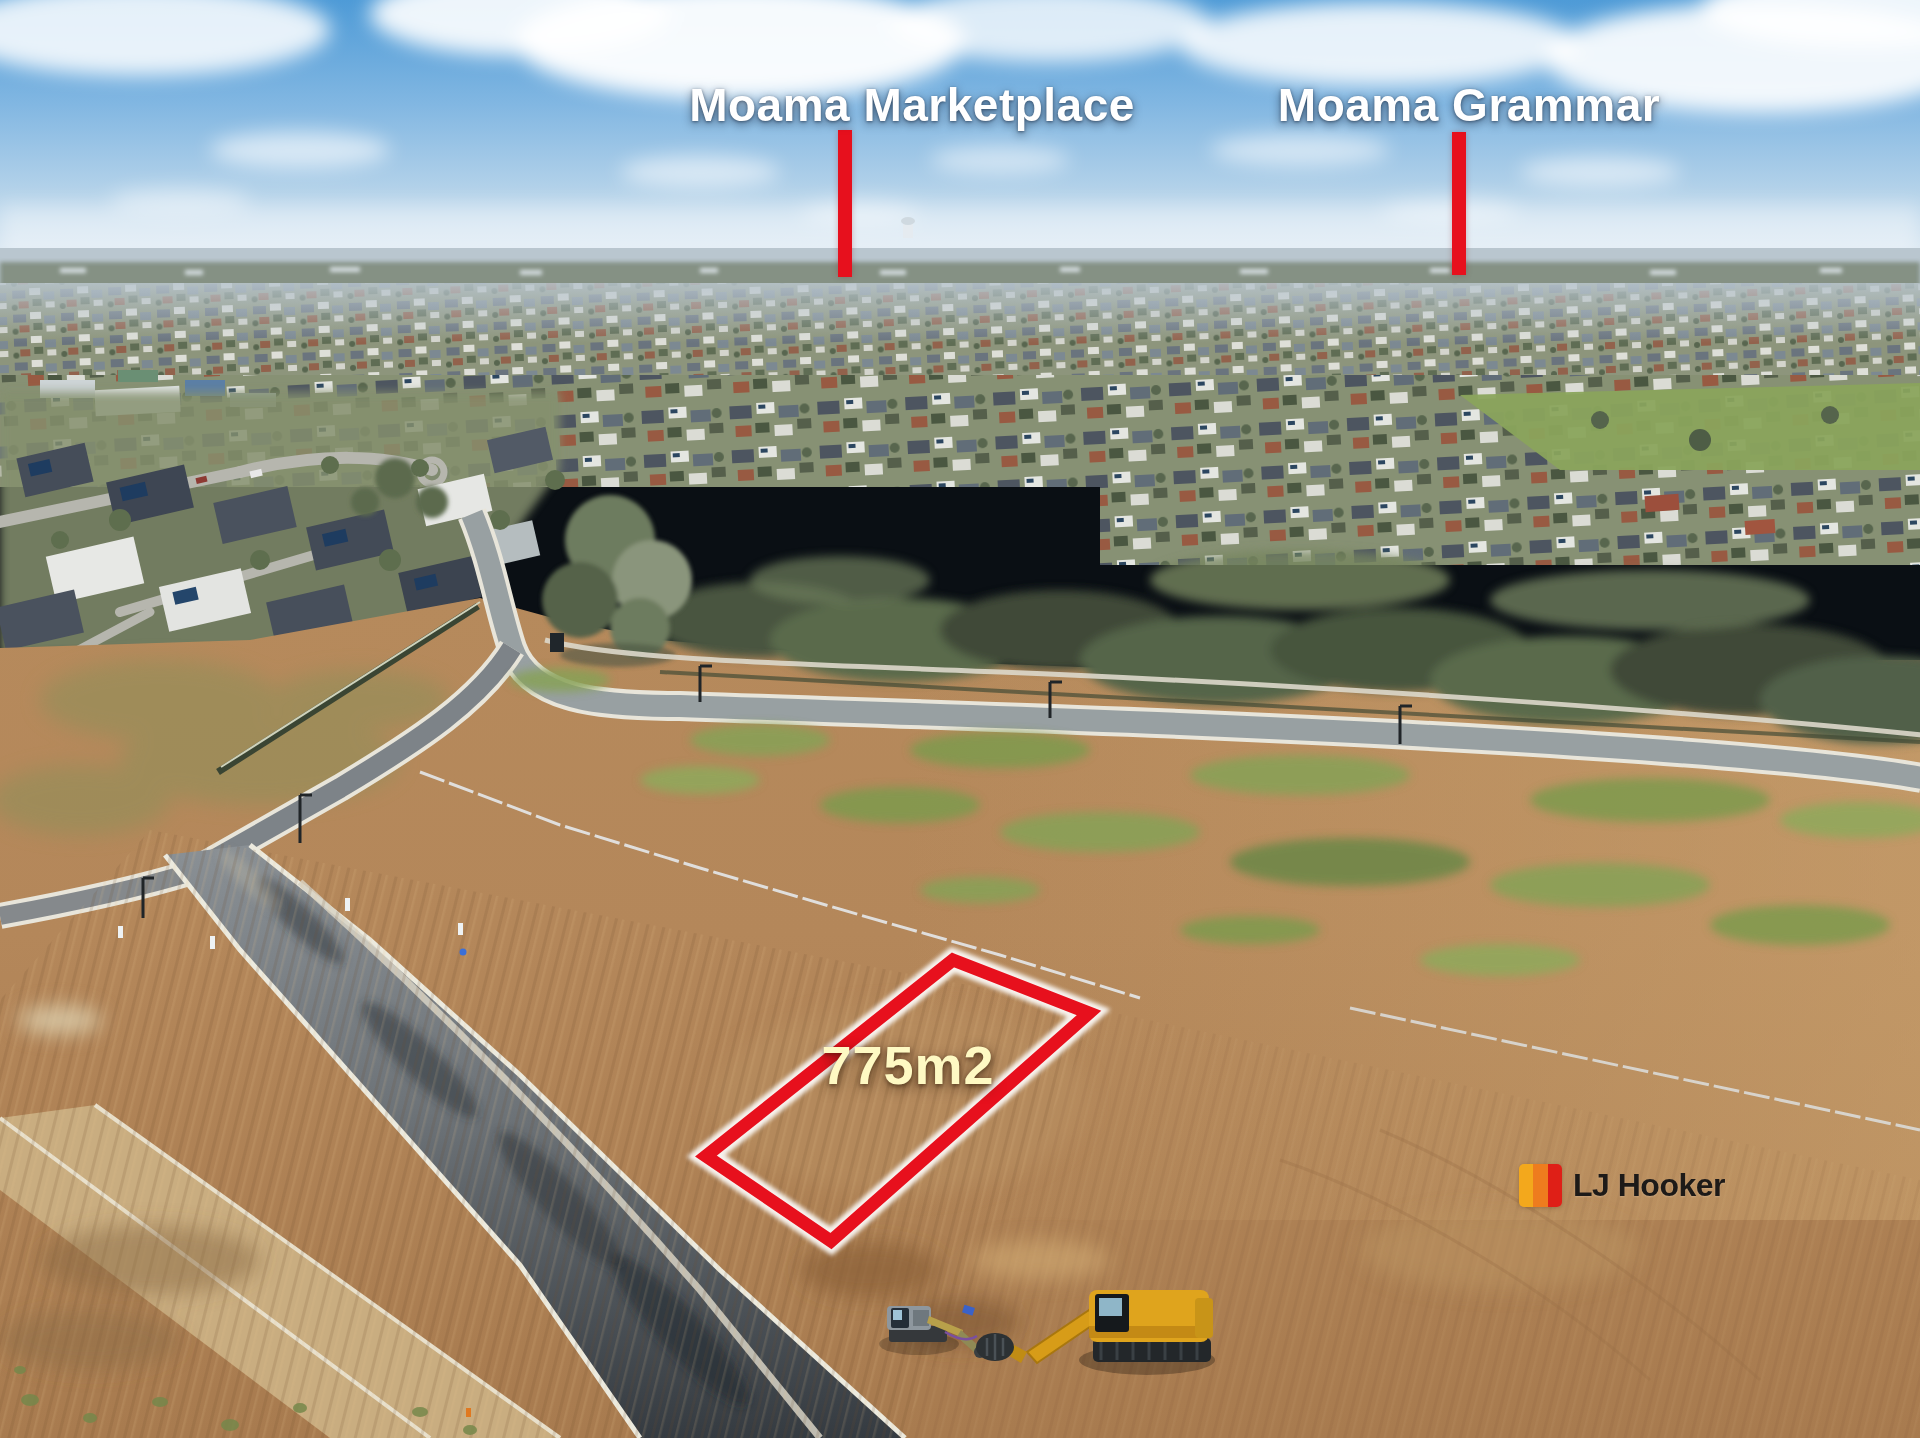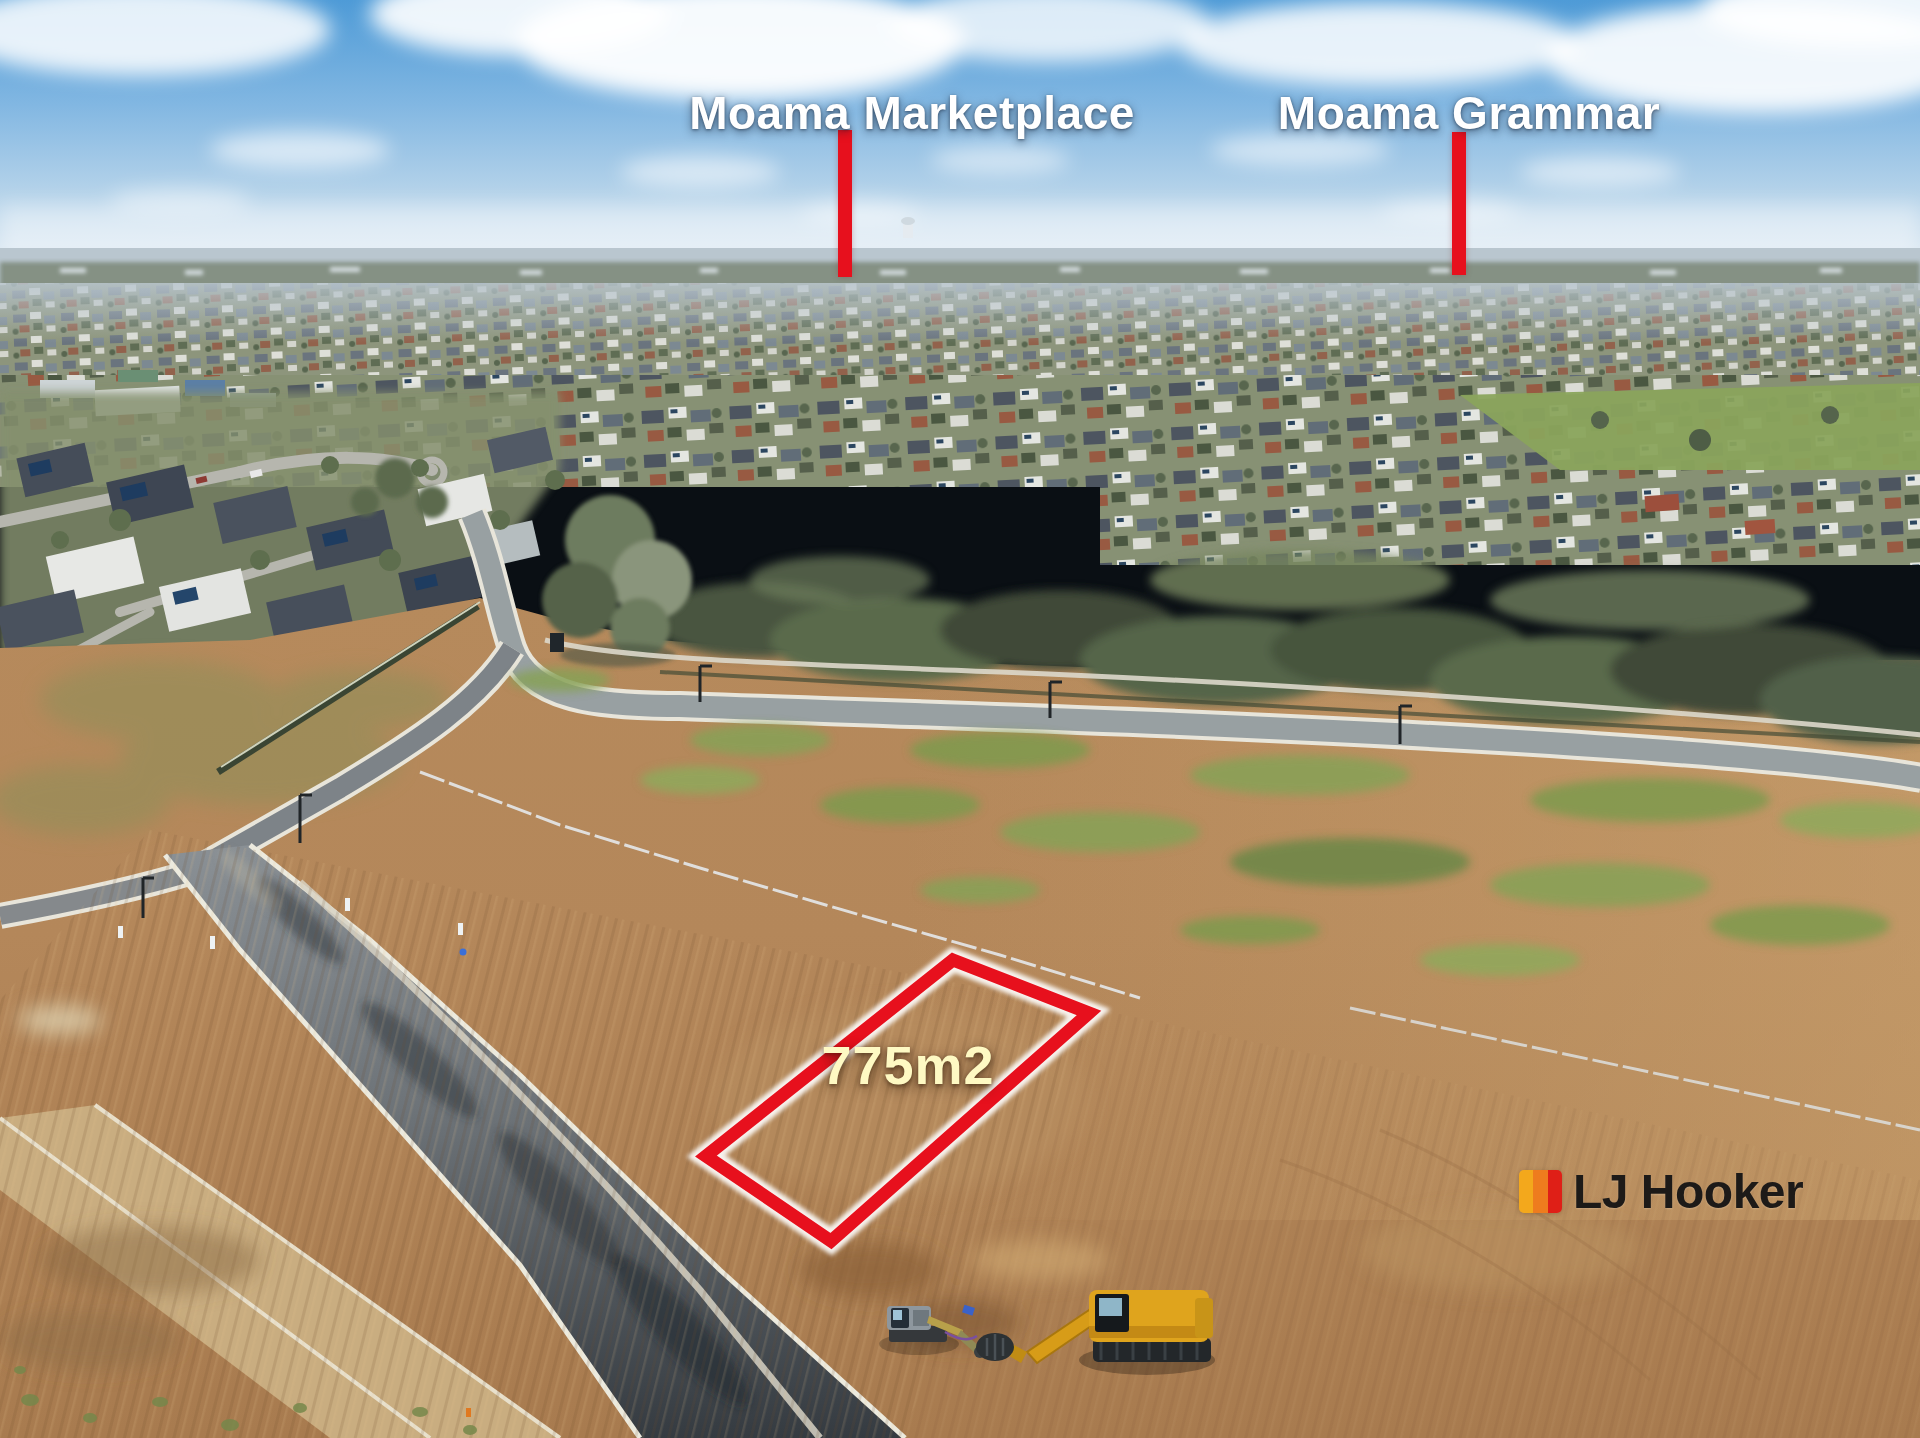--- a/index.html
+++ b/index.html
@@ -2,31 +2,31 @@
 <html><head>
 <meta charset="utf-8">
 <style>
   html,body{margin:0;padding:0;background:#0a0f14;}
   body{width:1920px;height:1438px;position:relative;overflow:hidden;
        font-family:"Liberation Sans",sans-serif;}
   .photo-bg{position:absolute;left:0;top:0;width:1920px;height:1438px;}
   .overlay{position:absolute;left:0;top:0;width:1920px;height:1438px;pointer-events:none;}
   .marker-label{position:absolute;transform:translateX(-50%);color:#fff;
       font-size:46px;font-weight:700;letter-spacing:.5px;white-space:nowrap;
-      text-shadow:0 3px 10px rgba(15,25,45,.55),0 1px 3px rgba(15,25,45,.5);margin-top:8px;}
+      text-shadow:0 3px 10px rgba(15,25,45,.55),0 1px 3px rgba(15,25,45,.5);}
   .marker-line{position:absolute;width:14px;background:#e7101d;
       box-shadow:0 0 6px rgba(120,0,0,.25);}
   .area-label{position:absolute;transform:translateX(-50%);color:#fef9c3;
       font-size:54px;font-weight:700;letter-spacing:1px;white-space:nowrap;
       text-shadow:0 4px 14px rgba(45,25,8,.6),0 2px 4px rgba(45,25,8,.5);}
   .lj-logo{position:absolute;left:1519px;top:1164px;display:flex;align-items:center;gap:11px;}
   .lj-mark{width:43px;height:43px;border-radius:5px;overflow:hidden;display:flex;
       box-shadow:0 1px 4px rgba(60,30,0,.25);}
   .lj-bar{flex:1;height:100%;}
-  .lj-text{font-size:48px;font-weight:700;color:#1d1a18;letter-spacing:-.5px;
+  .lj-text{font-size:32px;font-weight:700;color:#1d1a18;letter-spacing:-.5px;
       white-space:nowrap;text-shadow:0 1px 2px rgba(255,240,220,.25);}
 </style>
 </head>
 <body>
 
 <svg class="photo-bg" viewBox="0 0 1920 1438" preserveAspectRatio="none">
   <defs>
     <linearGradient id="skyG" x1="0" y1="0" x2="0" y2="1">
       <stop offset="0" stop-color="#4e9bd7"></stop>
         <stop offset=".4" stop-color="#82b7e2"></stop>

